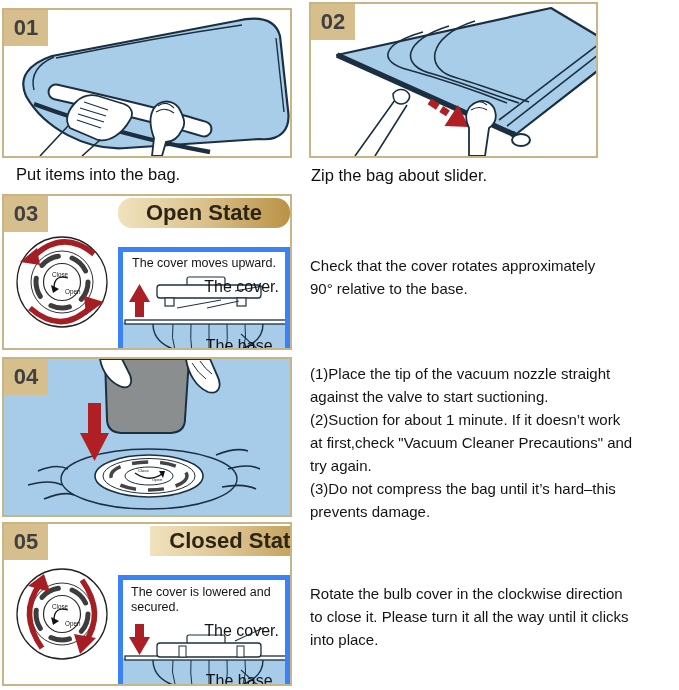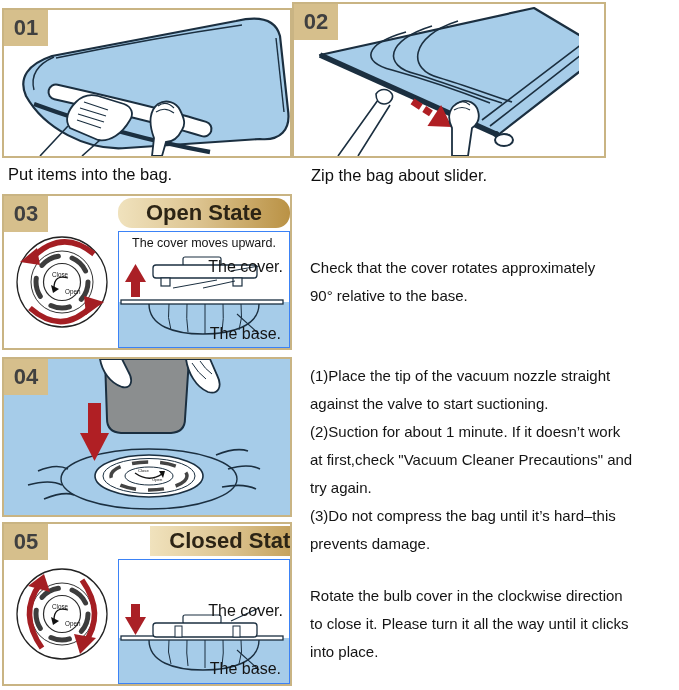--- a/index.html
+++ b/index.html
@@ -1,24 +1,24 @@
 <!DOCTYPE html>
 <html><head>
 <meta charset="utf-8">
 <style>
   html,body{margin:0;padding:0;}
   body{width:679px;height:690px;background:#ffffff;font-family:"Liberation Sans",sans-serif;position:relative;overflow:hidden;color:#151515;}
   .panel{position:absolute;background:#ffffff;border:2px solid #c9b483;box-sizing:border-box;overflow:hidden;}
   .badge{position:absolute;top:0;left:0;width:44px;height:36px;background:#d6bf8c;color:#404040;
          font-size:22px;font-weight:600;display:flex;align-items:center;justify-content:center;z-index:3;}
   .caption{position:absolute;font-size:16.5px;color:#0f0f0f;}
-  .bodytext{position:absolute;font-size:15px;line-height:28px;color:#141414;white-space:pre-line;}
+  .bodytext{position:absolute;font-size:15px;line-height:23px;color:#141414;white-space:pre-line;}
   .gold-header{position:absolute;background:linear-gradient(90deg,#f0e2bd 0%,#ddc592 45%,#ba9245 100%);
          display:flex;align-items:center;justify-content:center;font-size:22px;font-weight:600;color:#2c2415;box-sizing:border-box;}
-  .inner-box{position:absolute;background:#ffffff;border:1px solid #3b82f6;box-sizing:border-box;overflow:hidden;}
+  .inner-box{position:absolute;background:#ffffff;border:5px solid #3b82f6;box-sizing:border-box;overflow:hidden;margin-top:16px;}
   .note{position:absolute;font-size:12.5px;color:#141414;white-space:pre-line;line-height:15px;}
   .minilabel{position:absolute;font-size:16px;color:#141414;z-index:2;}
   svg{display:block;}
 </style>
 </head>
 <body>
 
 <div class="panel" id="p1" style="left:2px;top:8px;width:290px;height:150px;">
   <div class="badge">01</div>
   <svg width="286" height="146" viewBox="0 0 286 146">
@@ -34,23 +34,23 @@
       <path d="M66,118 C60,110 64,100 72,92 C78,86 86,84 94,86 L120,94 C128,97 130,104 126,110 C118,124 106,132 94,130 Z" fill="#ffffff" stroke="#1b2f40" stroke-width="1.8"></path>
       <path d="M80,92 L104,100 M76,98 L102,106 M74,104 L100,112 M73,110 L97,118" stroke="#1b2f40" stroke-width="1.1" fill="none"></path>
       <path d="M64,116 L36,146 M96,130 L78,146" stroke="#1b2f40" stroke-width="1.6" fill="none"></path>
     </g>
     <g>
       <path d="M150,128 C144,112 146,100 154,94 C162,89 172,92 176,100 C180,108 182,114 178,120 C174,128 168,132 162,132 L158,146 L148,146 Z" fill="#ffffff" stroke="#1b2f40" stroke-width="1.8"></path>
       <path d="M154,96 q8,-6 16,2 M152,102 q9,-6 18,1" stroke="#1b2f40" stroke-width="1.1" fill="none"></path>
     </g>
   </svg>
 </div>
-<div class="caption" style="left:8px;top:165px;">Put items into the bag.</div>
-
-<div class="panel" id="p2" style="left:292px;top:2px;width:314px;height:156px;">
+<div class="caption" style="left:16px;top:165px;">Put items into the bag.</div>
+
+<div class="panel" id="p2" style="left:309px;top:2px;width:289px;height:156px;">
   <div class="badge">02</div>
   <svg width="285" height="152" viewBox="0 0 285 152">
     <path d="M26,51 L240,4 L312,47 L204,131 Z" fill="#a7cde9" stroke="#1b2f40" stroke-width="2.2" stroke-linejoin="round"></path>
     <path d="M296,44 L196,122 M288,40 L188,116" stroke="#1b2f40" stroke-width="1.6" fill="none"></path>
     <path d="M112,28 C70,40 66,58 98,66 C134,76 168,88 196,99" stroke="#1b2f40" stroke-width="1.6" fill="none"></path>
     <path d="M138,22 C92,36 88,62 122,70 C152,79 182,91 208,99" stroke="#1b2f40" stroke-width="1.6" fill="none"></path>
     <path d="M164,17 C116,32 112,66 146,74 C170,81 196,91 218,98" stroke="#1b2f40" stroke-width="1.6" fill="none"></path>
     <path d="M26,51 L204,131" stroke="#1b2f40" stroke-width="5.5"></path>
     <ellipse cx="210" cy="136" rx="9" ry="6" fill="#ffffff" stroke="#1b2f40" stroke-width="2"></ellipse>
     <circle cx="202" cy="130" r="3" fill="#1b2f40"></circle>
@@ -169,20 +169,22 @@
     <polygon points="45,81 47,89 53,85" fill="#111111"></polygon>
     <g>
       <path d="M36,112 Q12,78 34,48" fill="none" stroke="#a41e23" stroke-width="5.5"></path>
       <polygon points="38,38 22,50 44,56" fill="#a41e23"></polygon>
       <path d="M76,44 Q100,78 78,108" fill="none" stroke="#a41e23" stroke-width="5.5"></path>
       <polygon points="74,118 68,98 90,102" fill="#a41e23"></polygon>
     </g>
   </svg>
   <div class="gold-header" style="left:114px;top:2px;width:172px;height:30px;margin-left:32px;">Closed State</div>
   <div class="inner-box" style="left:114px;top:35px;width:172px;height:125px;">
+    <div class="note" style="top:5px;left:8px;text-align:left;">The cover is lowered and
+secured.</div>
     <svg style="position:absolute;left:0;top:40px;" width="170" height="83" viewBox="0 0 170 83">
       <rect x="0" y="38" width="170" height="45" fill="#a6cce9"></rect>
       <rect x="2" y="36" width="162" height="4" fill="#ffffff" stroke="#1b2f40" stroke-width="1.3"></rect>
       <path d="M30,40 C30,62 55,70 84,70 C113,70 140,62 140,40" fill="none" stroke="#1b2f40" stroke-width="1.4"></path>
       <path d="M50,40 q-2,12 2,24 M68,40 q-1,13 1,26 M86,40 q0,14 0,28 M104,40 q1,13 -1,26 M122,40 q2,12 -2,24" fill="none" stroke="#1b2f40" stroke-width="1"></path>
       <g>
         <rect x="64" y="15" width="38" height="9" rx="2" fill="#ffffff" stroke="#1b2f40" stroke-width="1.2"></rect>
         <rect x="34" y="23" width="104" height="14" rx="3" fill="#ffffff" stroke="#1b2f40" stroke-width="1.3"></rect>
         <rect x="56" y="26" width="7" height="11" fill="#ffffff" stroke="#1b2f40" stroke-width="1"></rect>
         <rect x="114" y="26" width="7" height="11" fill="#ffffff" stroke="#1b2f40" stroke-width="1"></rect>

